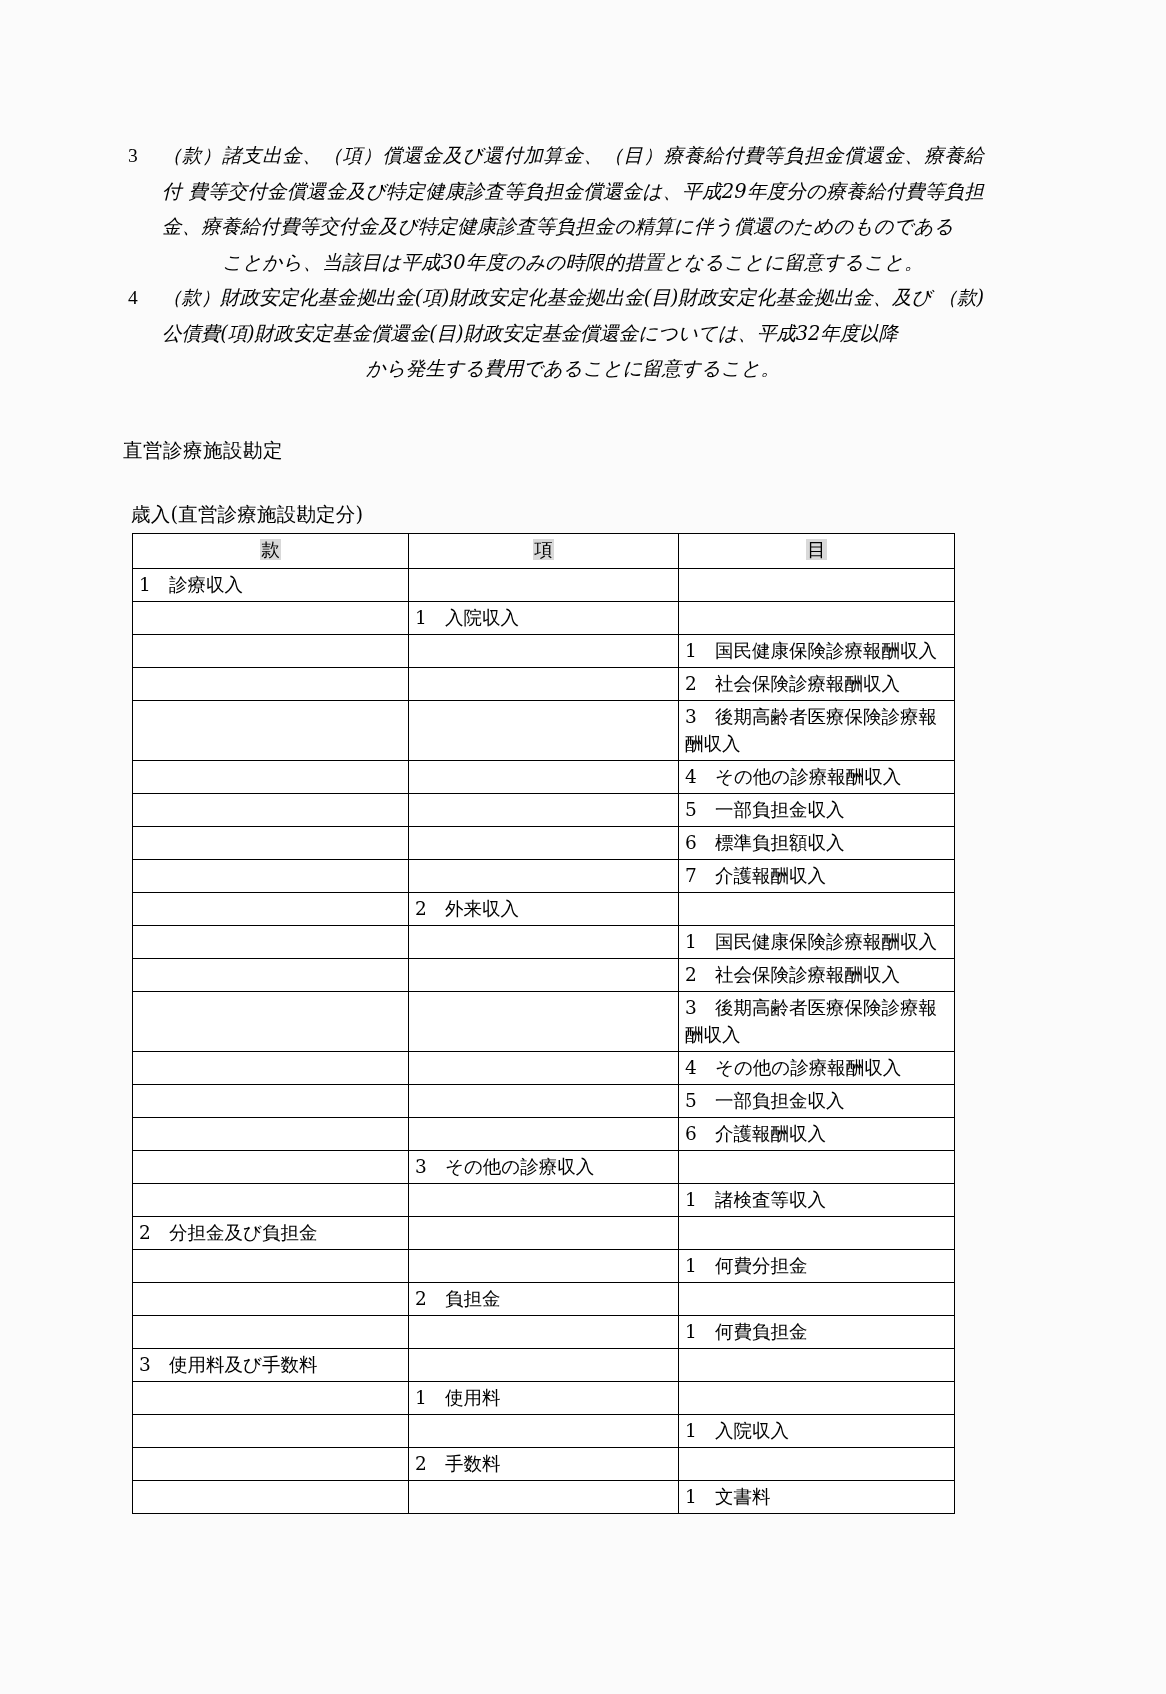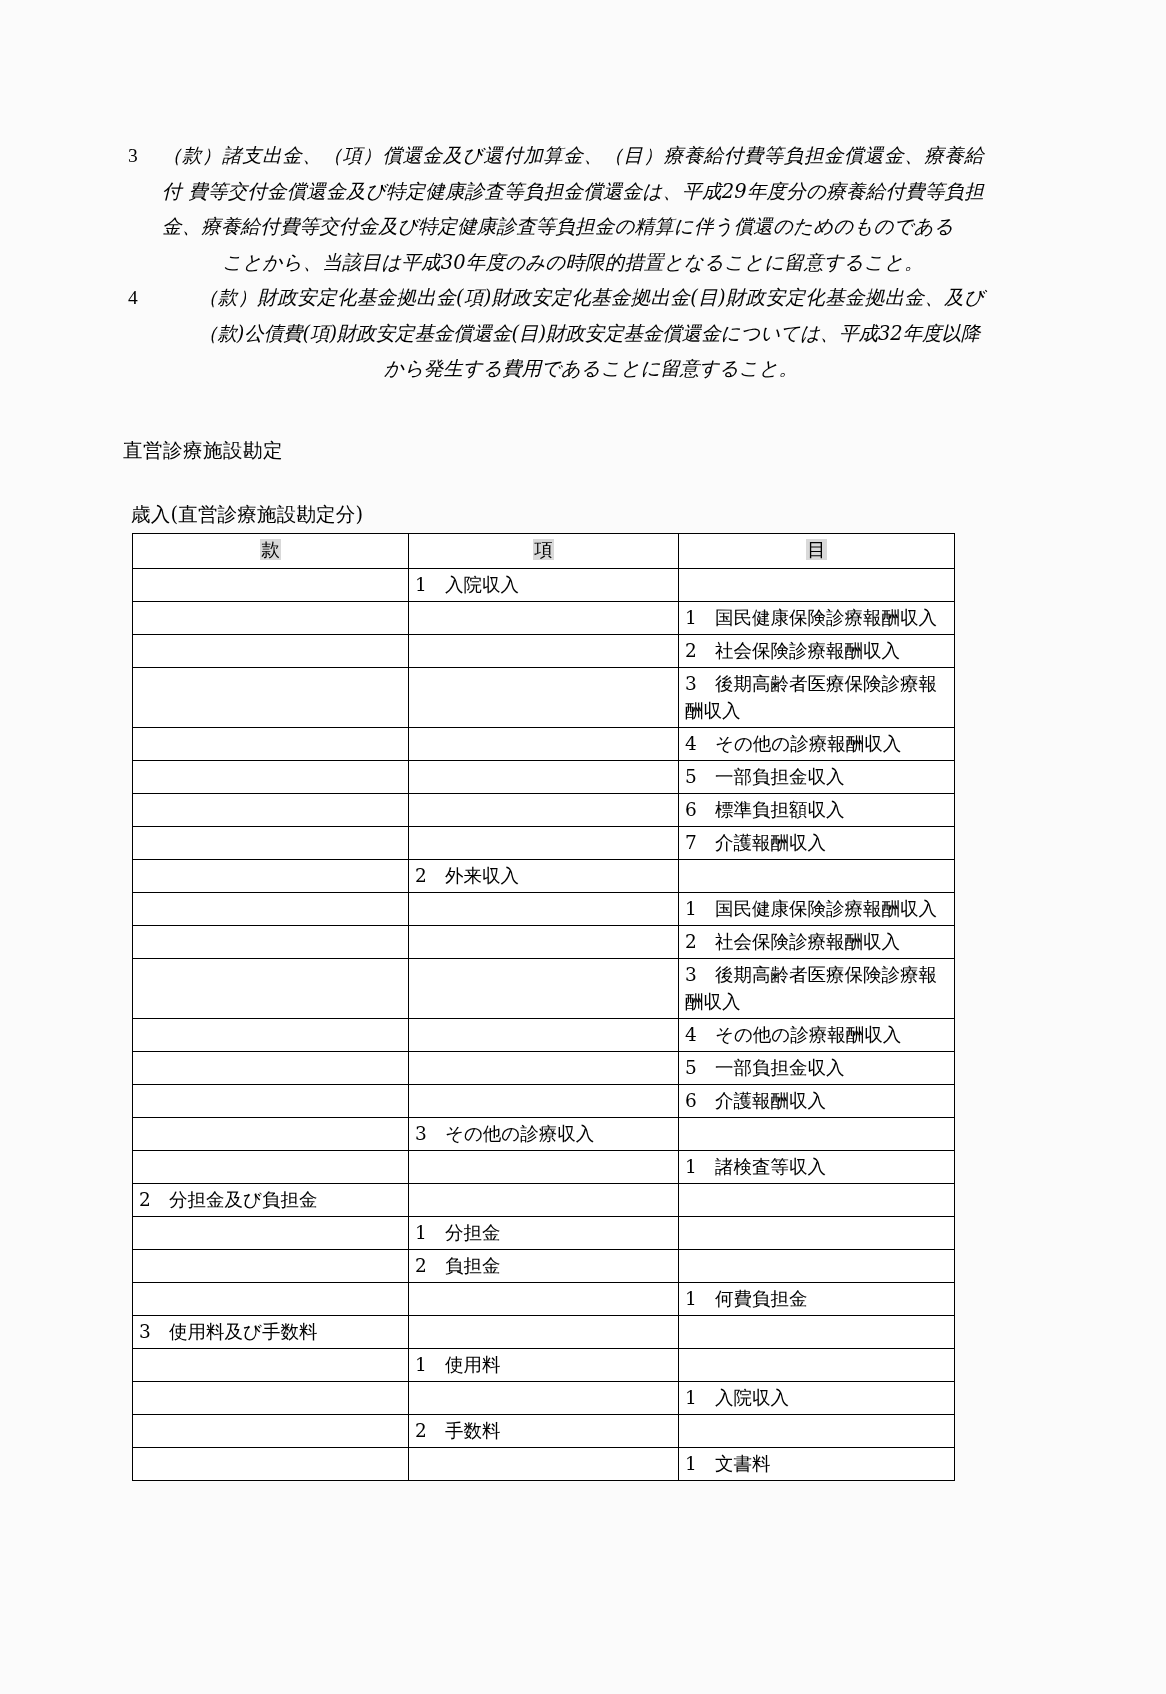--- a/index.html
+++ b/index.html
@@ -46,21 +46,21 @@
     font-family: "Liberation Serif", "DejaVu Serif", serif;
   }
   .note-body {
     flex: 1 1 auto;
     text-align: justify;
     text-justify: inter-character;
     font-family: "DejaVu Serif", "Liberation Serif", serif;
     font-style: italic;
   }
   .note-body.j3 { letter-spacing: 0.15px; }
-  .note-body.j4 { letter-spacing: -0.1px; margin-left: 36px; }
+  .note-body.j4 { letter-spacing: -0.1px; }
   .note-body .lastline { text-align: center; display: block; }
 
   
   .section-heading {
     position: absolute;
     left: 123px;
     top: 437px;
     font-size: 19.5px;
     line-height: 28px;
     font-family: "DejaVu Serif", "Liberation Serif", serif;
@@ -153,20 +153,25 @@
     </colgroup>
     <thead>
       <tr>
         <th><span class="hl">款</span></th>
         <th><span class="hl">項</span></th>
         <th><span class="hl">目</span></th>
       </tr>
     </thead>
     <tbody>
         <tr>
+          <td><span class="cellnum">1</span><span class="cellgap"></span><span>診療収入</span></td>
+          <td class="empty-cell">&nbsp;</td>
+          <td class="empty-cell">&nbsp;</td>
+        </tr>
+        <tr>
           <td class="empty-cell">&nbsp;</td>
           <td><span class="cellnum">1</span><span class="cellgap"></span><span>入院収入</span></td>
           <td class="empty-cell">&nbsp;</td>
         </tr>
         <tr>
           <td class="empty-cell">&nbsp;</td>
           <td class="empty-cell">&nbsp;</td>
           <td><span class="cellnum">1</span><span class="cellgap"></span><span>国民健康保険診療報酬収入</span></td>
         </tr>
         <tr>
@@ -244,22 +249,22 @@
           <td class="empty-cell">&nbsp;</td>
           <td><span class="cellnum">1</span><span class="cellgap"></span><span>諸検査等収入</span></td>
         </tr>
         <tr>
           <td><span class="cellnum">2</span><span class="cellgap"></span><span>分担金及び負担金</span></td>
           <td class="empty-cell">&nbsp;</td>
           <td class="empty-cell">&nbsp;</td>
         </tr>
         <tr>
           <td class="empty-cell">&nbsp;</td>
-          <td><span class="cellnum">1</span><span class="cellgap"></span><span>分担金</span></td>
-          <td class="empty-cell">&nbsp;</td>
+          <td class="empty-cell">&nbsp;</td>
+          <td><span class="cellnum">1</span><span class="cellgap"></span><span>何費分担金</span></td>
         </tr>
         <tr>
           <td class="empty-cell">&nbsp;</td>
           <td><span class="cellnum">2</span><span class="cellgap"></span><span>負担金</span></td>
           <td class="empty-cell">&nbsp;</td>
         </tr>
         <tr>
           <td class="empty-cell">&nbsp;</td>
           <td class="empty-cell">&nbsp;</td>
           <td><span class="cellnum">1</span><span class="cellgap"></span><span>何費負担金</span></td>

